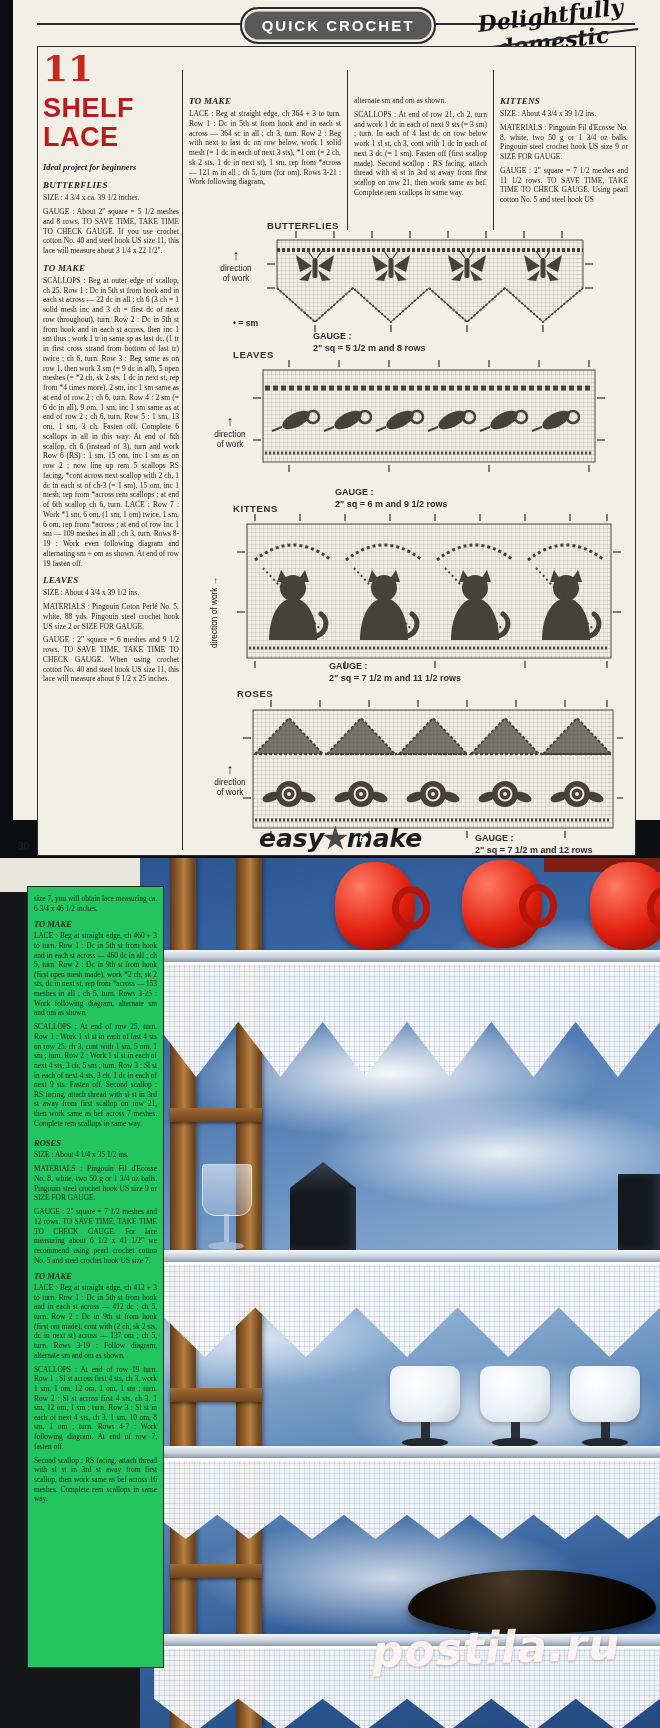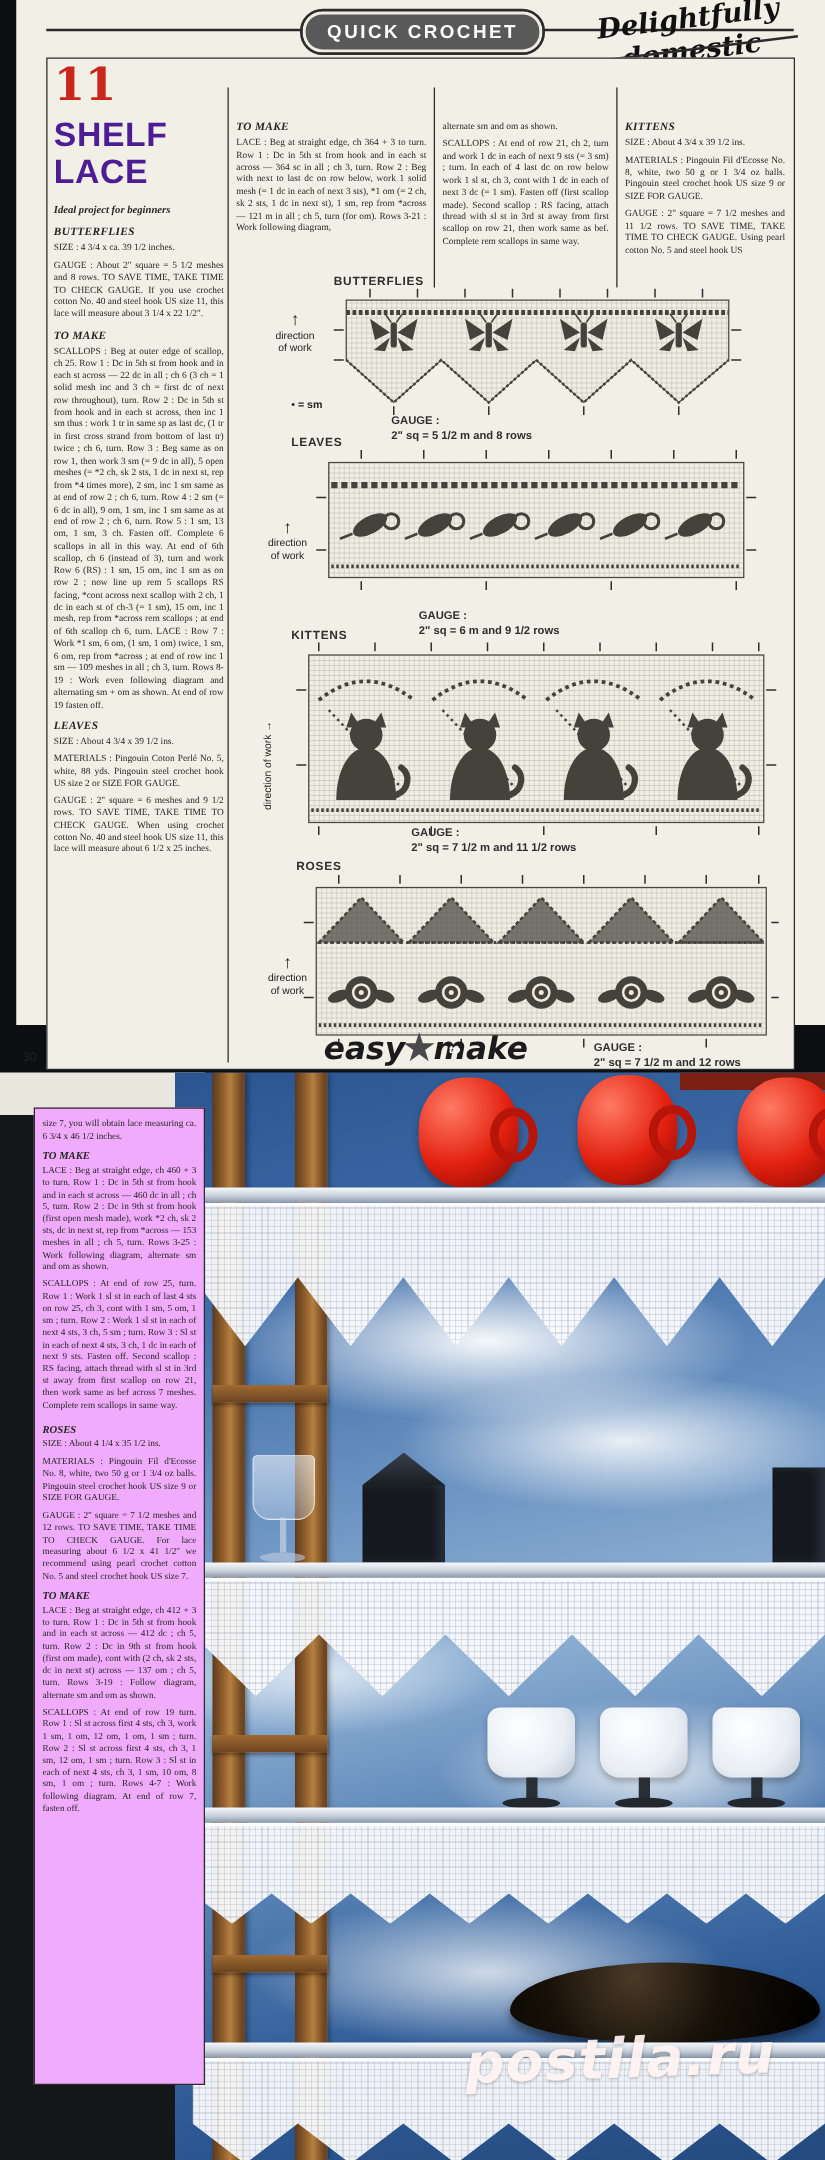--- a/index.html
+++ b/index.html
@@ -16,21 +16,21 @@
   .script-title{position:absolute;left:424px;top:2px;width:230px;transform:rotate(-7deg);
         font-family:"DejaVu Serif",serif;font-style:italic;font-weight:bold;font-size:22px;color:#111;
         text-align:center;}
   .script-underline{position:absolute;left:430px;top:40px;width:196px;height:2px;background:#2b2b2b;transform:rotate(-7deg);}
   .frame{position:absolute;left:24px;top:46px;width:597px;height:808px;border:1.5px solid #2b2b2b;background:#f2efe7;}
   .issue-num{position:absolute;left:30px;top:50px;font-family:"DejaVu Serif",serif;font-weight:bold;
         font-size:36px;color:#c8281c;line-height:1;}
   .pgnum{position:absolute;left:5px;top:841px;font-family:"Liberation Sans",sans-serif;font-size:10px;color:#222;}
   .vrule{position:absolute;width:1px;background:#2b2b2b;}
   .title-main{font-family:"Liberation Sans",sans-serif;font-weight:bold;font-size:27px;line-height:1.08;
-        color:#4c1d95;letter-spacing:.5px;}
+        color:#b91c1c;letter-spacing:.5px;}
   .subtitle{font-style:italic;font-weight:bold;font-size:8.5px;margin:10px 0 8px;}
   .h-it{font-style:italic;font-weight:bold;font-size:9px;letter-spacing:.3px;margin:7px 0 3px;}
   .pt{font-size:7.5px;line-height:1.3;text-align:justify;margin:0 0 4px;}
   .col{position:absolute;}
   .chart-label{position:absolute;font-family:"Liberation Sans",sans-serif;font-weight:bold;
         font-size:9.5px;letter-spacing:.6px;color:#2e2e2e;}
   .gauge-cap{position:absolute;font-family:"Liberation Sans",sans-serif;font-weight:bold;
         font-size:9px;line-height:1.35;color:#2e2e2e;}
   .dir{position:absolute;width:54px;text-align:center;font-family:"Liberation Sans",sans-serif;
         font-size:8.3px;line-height:1.15;color:#222;}
@@ -69,21 +69,21 @@
        border:1px solid rgba(255,255,255,.55);border-radius:4px 4px 14px 14px;}
   .stem{position:absolute;background:#2a2e36;}
   .foot{position:absolute;background:#23272e;border-radius:50%;}
   .canister{position:absolute;background:#15181e;box-shadow:inset -6px 0 8px rgba(90,110,140,.25);}
   .canister-lid{position:absolute;background:linear-gradient(#39404c,#1a1e25);
        clip-path:polygon(50% 0,100% 100%,0 100%);}
   .frost{position:absolute;border-radius:10px 10px 16px 16px;
        background:radial-gradient(circle at 38% 30%,#ffffff,#e9eef5 60%,#c3ccd8);box-shadow:0 3px 5px rgba(0,0,0,.25);}
   .dark-bowl{position:absolute;border-radius:50% 50% 48% 48%/60% 60% 40% 40%;
        background:radial-gradient(circle at 40% 18%,#4a3a28,#171008 45%,#000 95%);box-shadow:0 5px 8px rgba(0,0,0,.45);}
-  .textbox{position:absolute;left:27px;top:28px;width:137px;height:782px;background:#f0abfc;
+  .textbox{position:absolute;left:27px;top:28px;width:137px;height:782px;background:#22c55e;
        border:1px solid #2c2c2c;padding:7px 6px;box-sizing:border-box;overflow:hidden;}
   .pt2{font-size:7.4px;line-height:1.3;text-align:justify;margin:0 0 4.5px;}
   .h-it2{font-style:italic;font-weight:bold;font-size:8.5px;margin:6px 0 2px;}
   .watermark{position:absolute;left:232px;top:764px;font-family:"DejaVu Sans",sans-serif;
        font-style:italic;font-weight:bold;font-size:44px;color:#fff4f2;opacity:.93;transform:rotate(-2deg);
        text-shadow:0 1px 3px rgba(0,0,0,.25);letter-spacing:1px;}
   .redband{position:absolute;background:#7c2013;}
   svg{display:block;}
 </style>
 </head>
@@ -430,15 +430,16 @@
       <div class="h-it2">TO MAKE</div>
       <p class="pt2">LACE : Beg at straight edge, ch 460 + 3 to turn. Row 1 : Dc in 5th st from hook and in each st across — 460 dc in all ; ch 5, turn. Row 2 : Dc in 9th st from hook (first open mesh made), work *2 ch, sk 2 sts, dc in next st, rep from *across — 153 meshes in all ; ch 5, turn. Rows 3-25 : Work following diagram, alternate sm and om as shown.</p>
       <p class="pt2">SCALLOPS : At end of row 25, turn. Row 1 : Work 1 sl st in each of last 4 sts on row 25, ch 3, cont with 1 sm, 5 om, 1 sm ; turn. Row 2 : Work 1 sl st in each of next 4 sts, 3 ch, 5 sm ; turn. Row 3 : Sl st in each of next 4 sts, 3 ch, 1 dc in each of next 9 sts. Fasten off. Second scallop : RS facing, attach thread with sl st in 3rd st away from first scallop on row 21, then work same as bef across 7 meshes. Complete rem scallops in same way.</p>
       <div class="h-it2" style="margin-top:10px;">ROSES</div>
       <p class="pt2">SIZE : About 4 1/4 x 35 1/2 ins.</p>
       <p class="pt2">MATERIALS : Pingouin Fil d'Ecosse No. 8, white, two 50 g or 1 3/4 oz balls. Pingouin steel crochet hook US size 9 or SIZE FOR GAUGE.</p>
       <p class="pt2">GAUGE : 2" square = 7 1/2 meshes and 12 rows. TO SAVE TIME, TAKE TIME TO CHECK GAUGE. For lace measuring about 6 1/2 x 41 1/2" we recommend using pearl crochet cotton No. 5 and steel crochet hook US size 7.</p>
       <div class="h-it2">TO MAKE</div>
       <p class="pt2">LACE : Beg at straight edge, ch 412 + 3 to turn. Row 1 : Dc in 5th st from hook and in each st across — 412 dc ; ch 5, turn. Row 2 : Dc in 9th st from hook (first om made), cont with (2 ch, sk 2 sts, dc in next st) across — 137 om ; ch 5, turn. Rows 3-19 : Follow diagram, alternate sm and om as shown.</p>
       <p class="pt2">SCALLOPS : At end of row 19 turn. Row 1 : Sl st across first 4 sts, ch 3, work 1 sm, 1 om, 12 om, 1 om, 1 sm ; turn. Row 2 : Sl st across first 4 sts, ch 3, 1 sm, 12 om, 1 sm ; turn. Row 3 : Sl st in each of next 4 sts, ch 3, 1 sm, 10 om, 8 sm, 1 om ; turn. Rows 4-7 : Work following diagram. At end of row 7, fasten off.</p>
+      <p class="pt2">Second scallop : RS facing, attach thread with sl st in 3rd st away from first scallop, then work same as bef across 16 meshes. Complete rem scallops in same way.</p>
     </div>
   </div>
 </div>
 
 </body></html>

